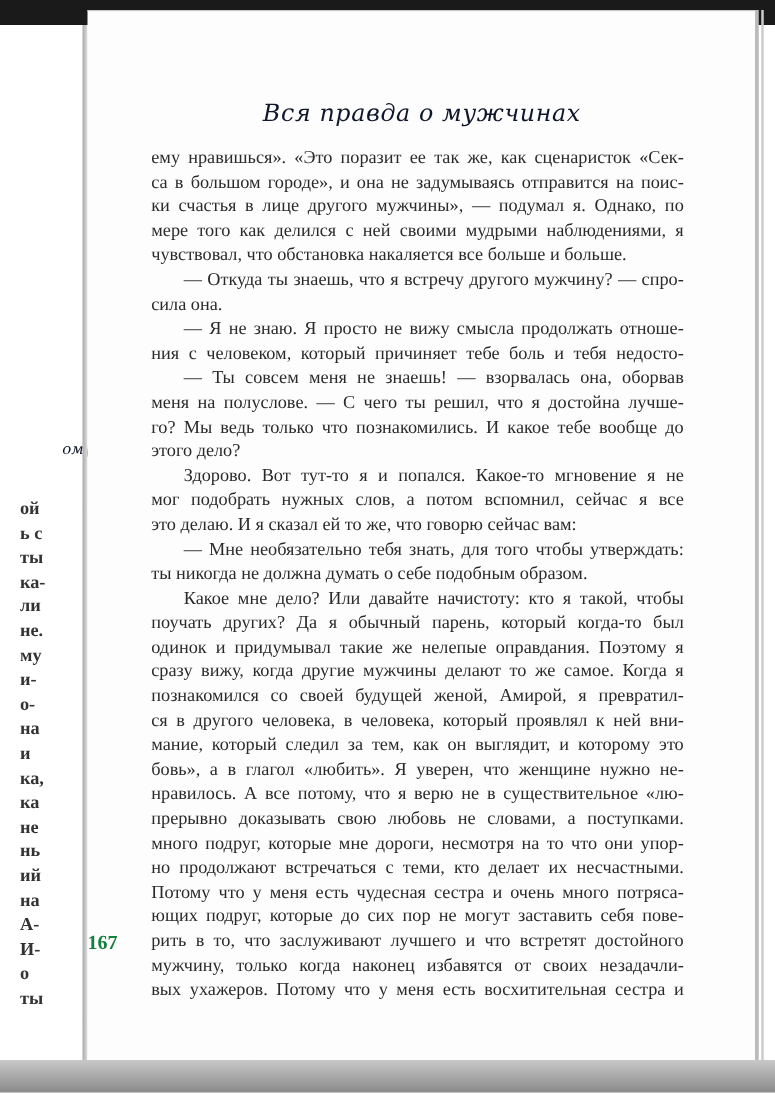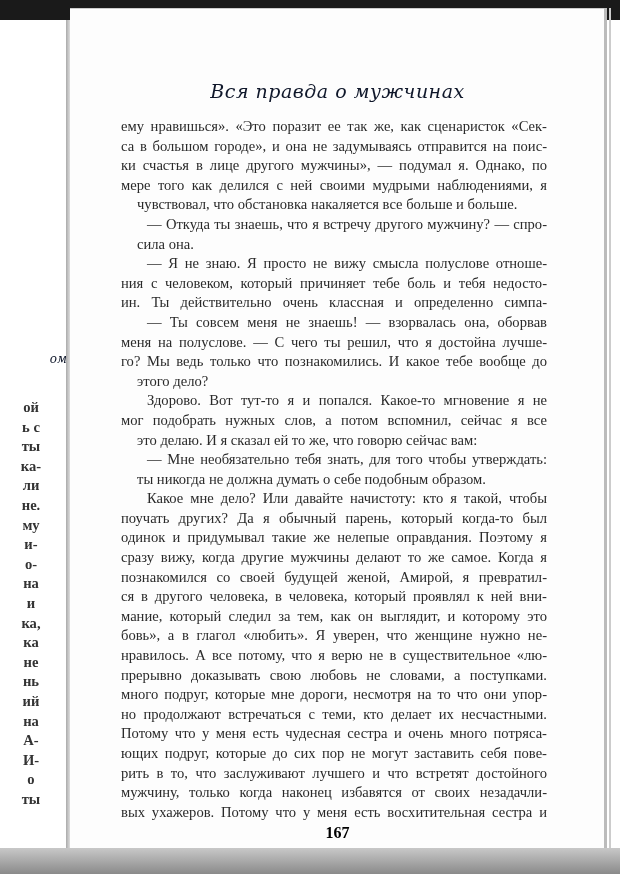--- a/index.html
+++ b/index.html
@@ -7,24 +7,24 @@
   .topbar { position:absolute; left:0; top:0; width:620px; height:20px; background:#1a1a1a; }
   .left-page { position:absolute; left:0; top:20px; width:66px; height:828px; background:#fff; }
   .spine { position:absolute; left:66px; top:20px; width:4px; height:830px; background:linear-gradient(90deg,#aaa,#ddd); }
   .page { position:absolute; left:70px; top:8px; width:535px; height:840px; background:#fdfdfd; border-top:1px solid #ccc; }
   .right-edge { position:absolute; left:604px; top:8px; width:3px; height:840px; background:#bbb; }
   .right-edge2 { position:absolute; left:609px; top:8px; width:2px; height:840px; background:#ccc; }
   .bottombar { position:absolute; left:0; top:848px; width:620px; height:26px; background:linear-gradient(#c8c8c8,#8a8a8a); }
   .running-head { position:absolute; left:70px; top:80px; width:535px; text-align:center; font-family:"DejaVu Serif",serif; font-style:italic; font-size:19px; color:#0f172a; letter-spacing:0.5px; }
   .text { position:absolute; left:121px; top:117px; width:426px; font-size:14.6px; line-height:19.6px; color:#2a2a2a; text-align:justify; }
   .line { display:block; white-space:nowrap; text-align-last:justify; text-align:justify; }
-  .line.last { text-align-last:left;margin-left:16px; }
+  .line.last { text-align-last:left; }
   .indent { padding-left:26px; }
-  .pagenum { position:absolute; left:70px; top:824px; width:535px; text-align:center; font-weight:bold; font-size:16px; color:#000000; }
-  .left-text { position:absolute; left:0; top:398px; width:62px; font-size:14.6px; line-height:19.6px; color:#333; text-align:center; font-weight:bold; }
+  .pagenum { position:absolute; left:70px; top:746px; width:535px; font-weight:bold; font-size:16px; color:#15803d; }
+  .left-text { position:absolute; left:0; top:398px; width:62px; font-size:14.6px; line-height:19.6px; color:#333; text-align:left; font-weight:bold;padding-left:16px; }
   .left-head { position:absolute; left:12px; top:352px; width:62px; font-style:italic; font-size:12px; color:#0f172a; text-align:right; font-family:"DejaVu Serif",serif; }
 </style>
 </head>
 <body>
 
 <div class="topbar"></div>
 <div class="left-page"></div>
 <div class="left-head">ому</div>
 <div class="left-text" id="left-text">
     <div>ой</div>
@@ -57,23 +57,22 @@
 
 <div class="running-head">Вся правда о мужчинах</div>
 <div class="text" id="body-text">
     <span class="line">ему нравишься». «Это поразит ее так же, как сценаристок «Сек-</span>
     <span class="line">са в большом городе», и она не задумываясь отправится на поис-</span>
     <span class="line">ки счастья в лице другого мужчины», — подумал я. Однако, по</span>
     <span class="line">мере того как делился с ней своими мудрыми наблюдениями, я</span>
     <span class="line last">чувствовал, что обстановка накаляется все больше и больше.</span>
     <span class="line indent">— Откуда ты знаешь, что я встречу другого мужчину? — спро-</span>
     <span class="line last">сила она.</span>
-    <span class="line indent">— Я не знаю. Я просто не вижу смысла полуслове отноше-</span>
+    <span class="line indent">— Я не знаю. Я просто не вижу смысла продолжать отноше-</span>
     <span class="line">ния с человеком, который причиняет тебе боль и тебя недосто-</span>
-    <span class="line">ин. Ты действительно очень классная и определенно симпа-</span>
     <span class="line indent">— Ты совсем меня не знаешь! — взорвалась она, оборвав</span>
     <span class="line">меня на полуслове. — С чего ты решил, что я достойна лучше-</span>
     <span class="line">го? Мы ведь только что познакомились. И какое тебе вообще до</span>
     <span class="line last">этого дело?</span>
     <span class="line indent">Здорово. Вот тут-то я и попался. Какое-то мгновение я не</span>
     <span class="line">мог подобрать нужных слов, а потом вспомнил, сейчас я все</span>
     <span class="line last">это делаю. И я сказал ей то же, что говорю сейчас вам:</span>
     <span class="line indent">— Мне необязательно тебя знать, для того чтобы утверждать:</span>
     <span class="line last">ты никогда не должна думать о себе подобным образом.</span>
     <span class="line indent">Какое мне дело? Или давайте начистоту: кто я такой, чтобы</span>

